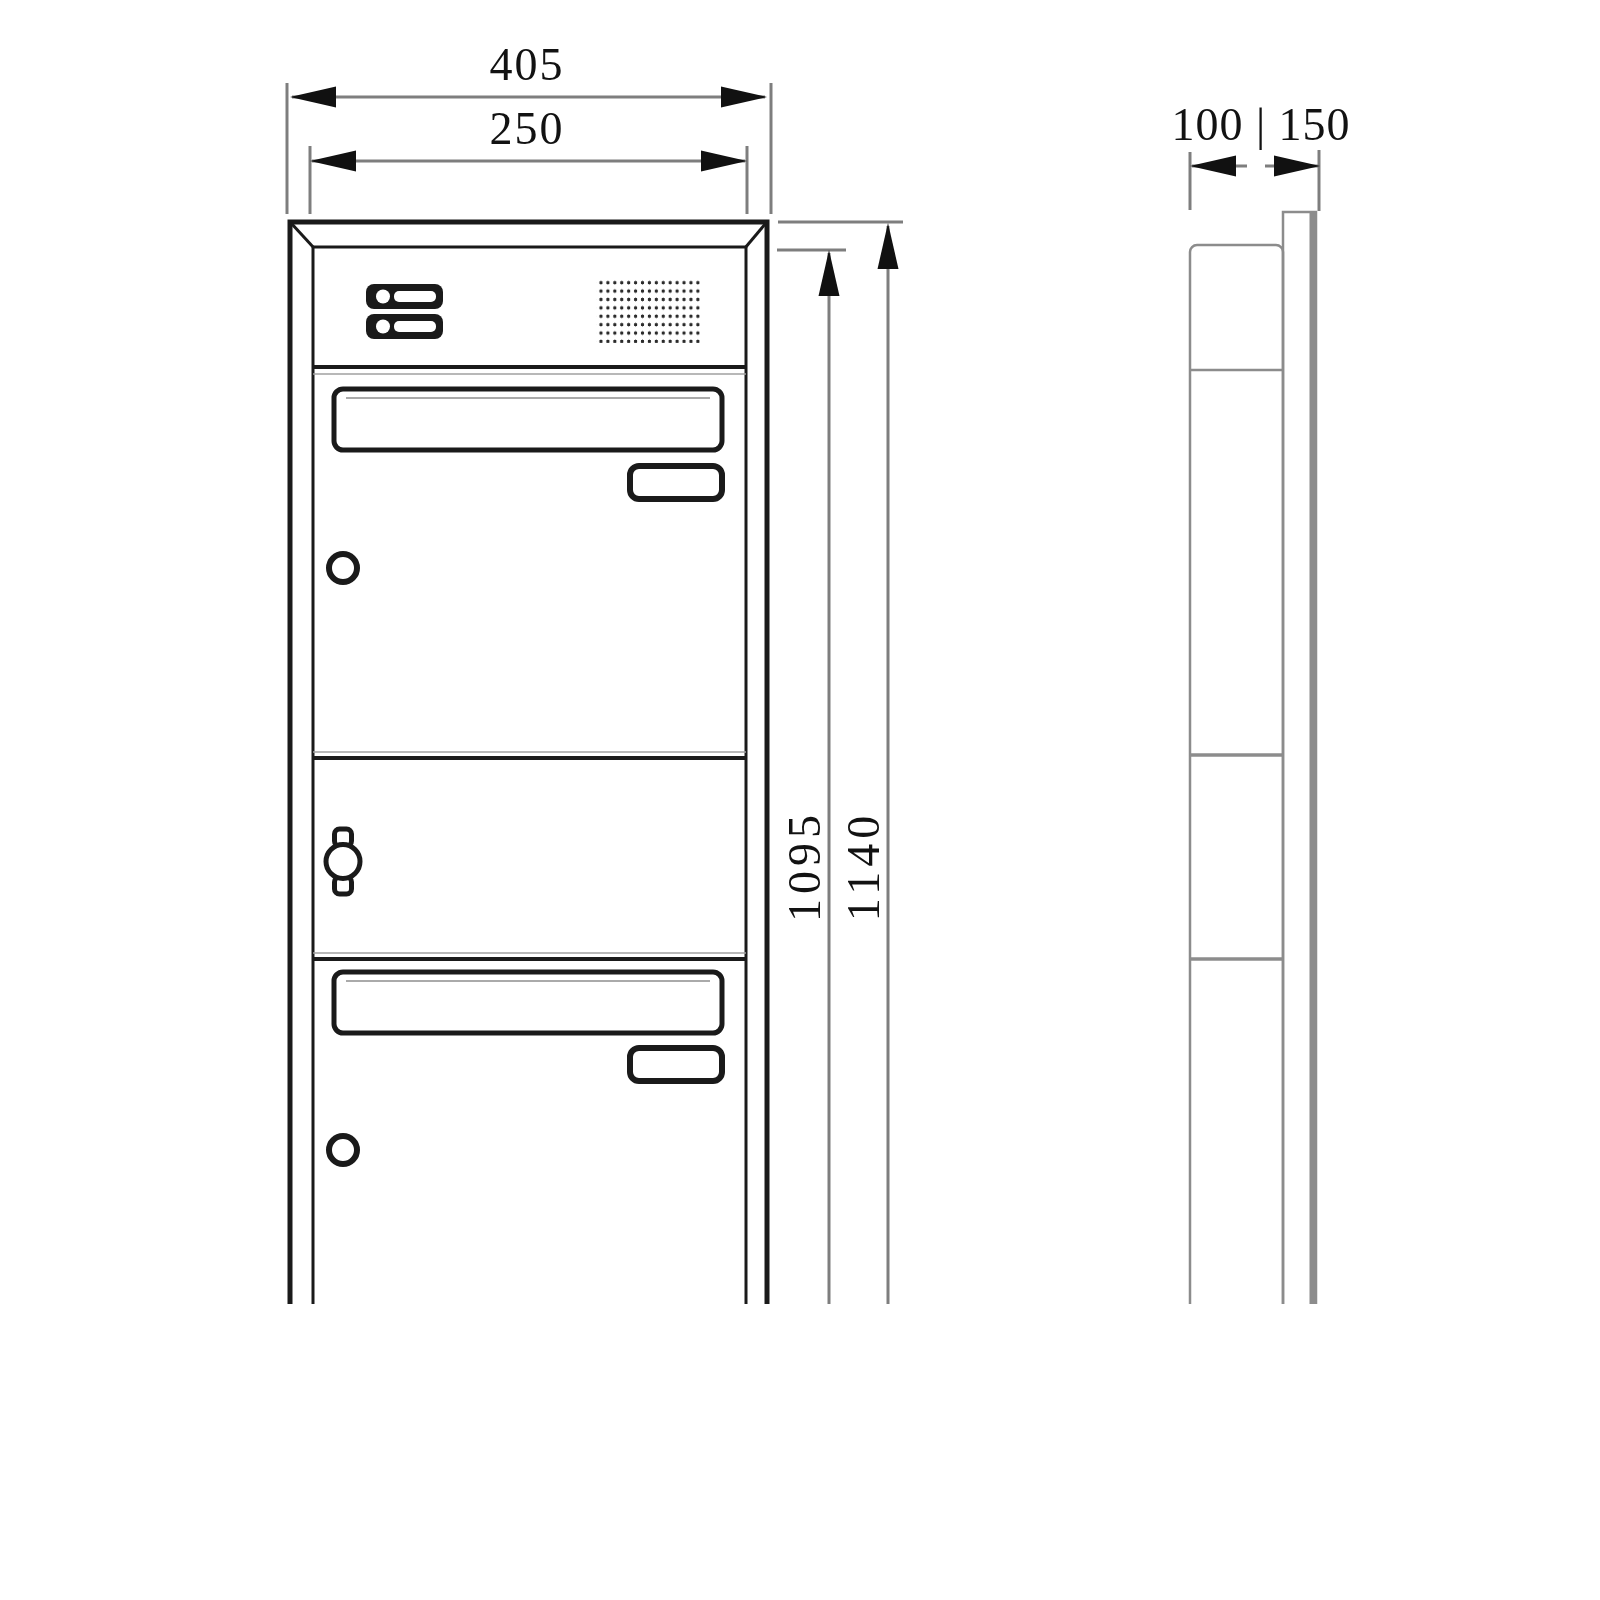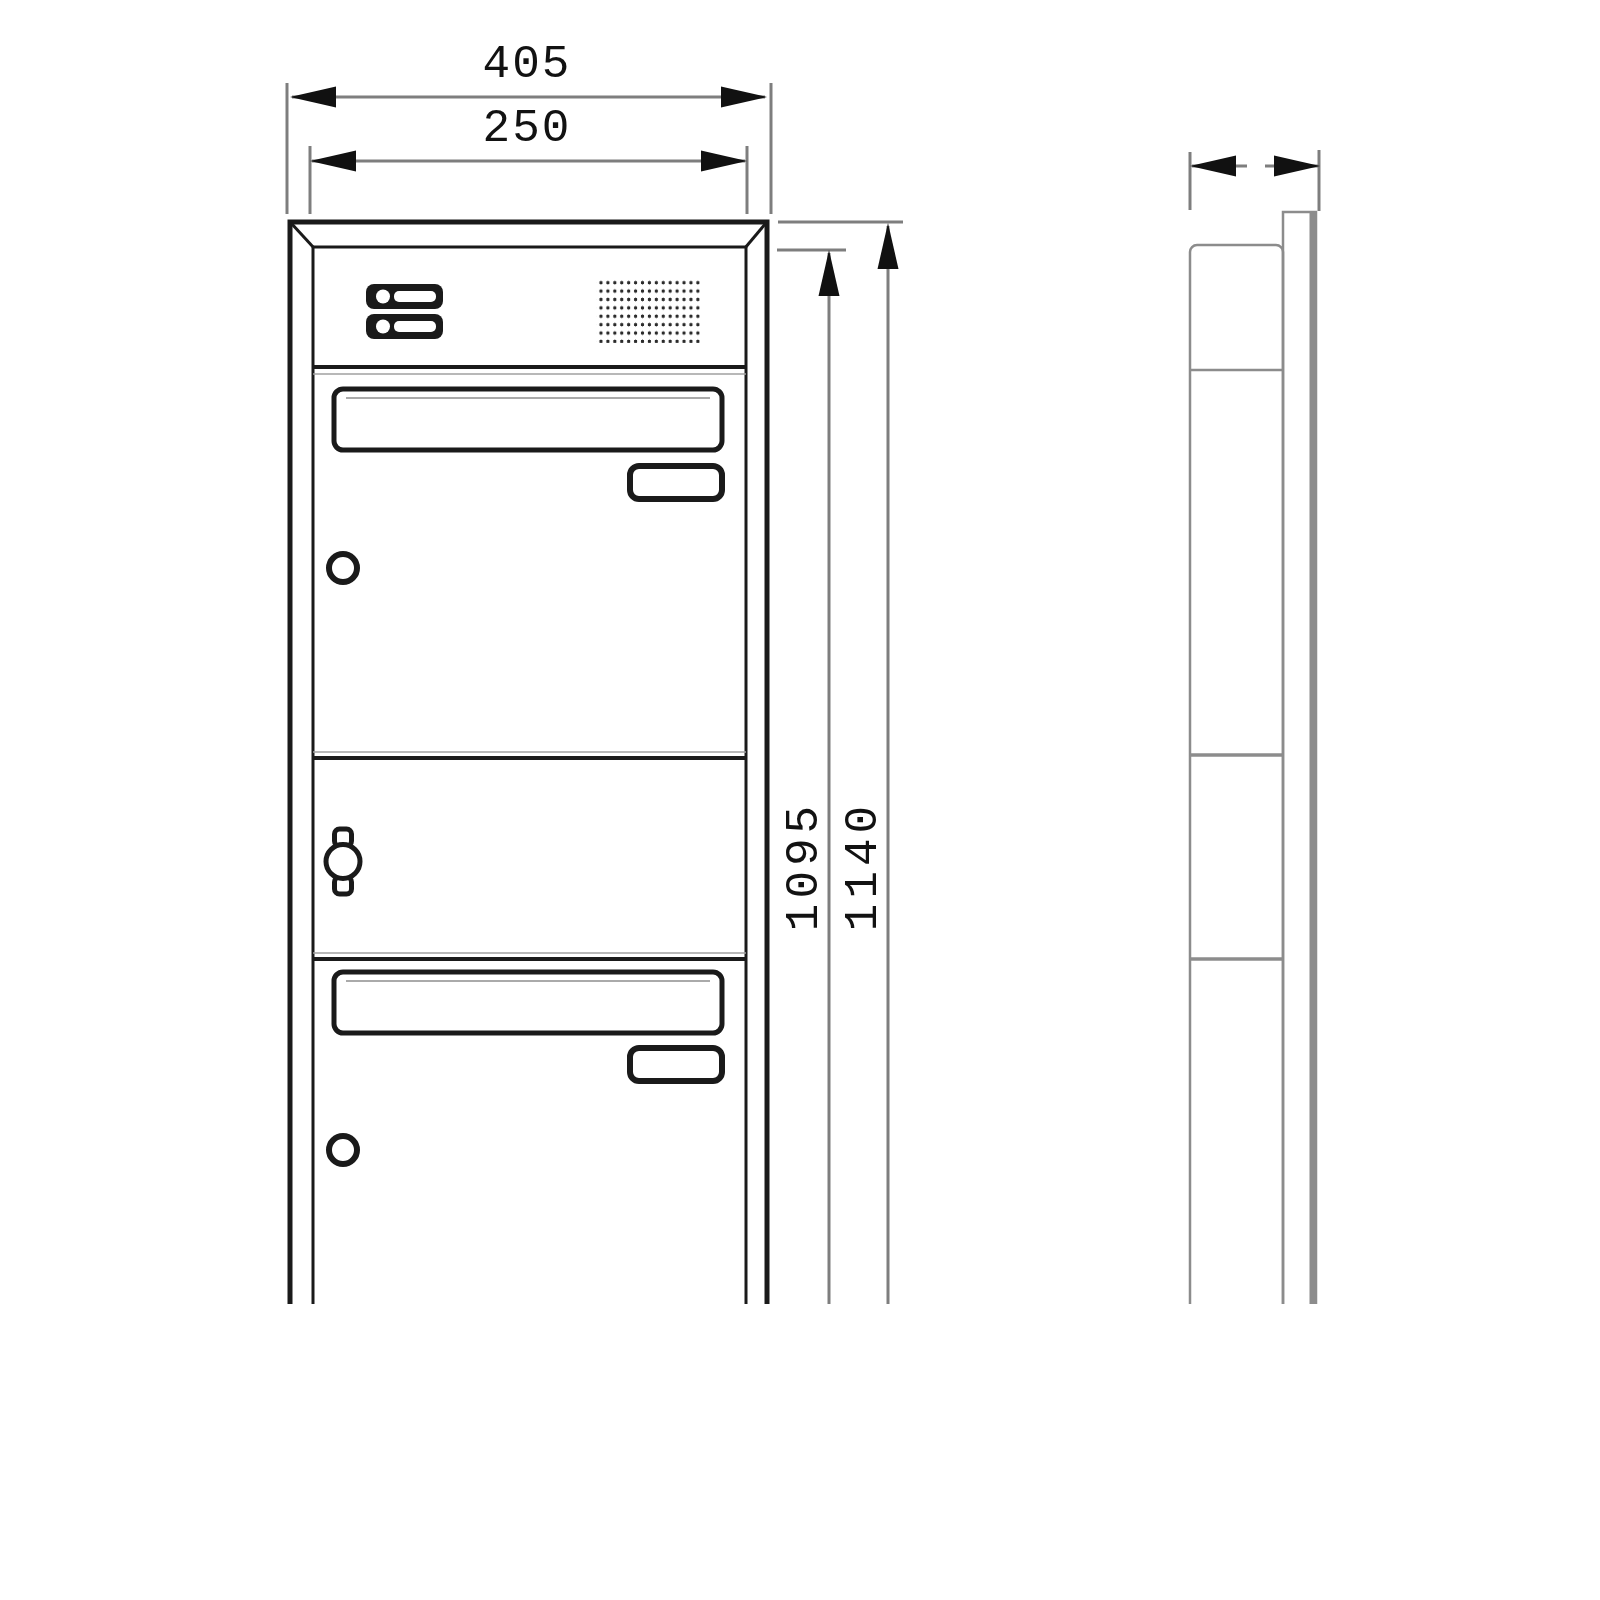--- a/index.html
+++ b/index.html
@@ -1,18 +1,18 @@
 <!DOCTYPE html>
 <html><head>
 <meta charset="utf-8">
 <style>
   html,body{margin:0;padding:0;background:#ffffff;}
   .stage{
     position:relative;width:1600px;height:1304px;background:#ffffff;overflow:hidden;
-    font-family:Liberation Mono, monospace;
+    font-family:Liberation Serif, serif;
   }
   .stage svg{position:absolute;left:0;top:0;}
   .dim-label{
     position:absolute;color:#121212;font-size:46px;line-height:50px;
     letter-spacing:2px;text-align:center;white-space:nowrap;
   }
   .dim-label.vert{transform:rotate(-90deg);letter-spacing:5px;}
   .speaker-grille{
     position:absolute;left:596px;top:277px;width:104px;height:66px;
     background-image:radial-gradient(circle,#2b2b2b 1.7px,transparent 2px);
@@ -152,14 +152,15 @@
   <div class="speaker-grille"></div>
 
   <div class="dim-label" style="left:447px;top:40px;width:160px;">405</div>
 
   <div class="dim-label" style="left:447px;top:104px;width:160px;">250</div>
 
   <div class="dim-label vert" style="left:715px;top:841px;width:180px;height:50px;">1095</div>
 
   <div class="dim-label vert" style="left:774px;top:841px;width:180px;height:50px;">1140</div>
 
+  <div class="dim-label" style="left:1141px;top:100px;width:240px;letter-spacing:1px;">100 | 150</div>
 
 </div>
 
 </body></html>

